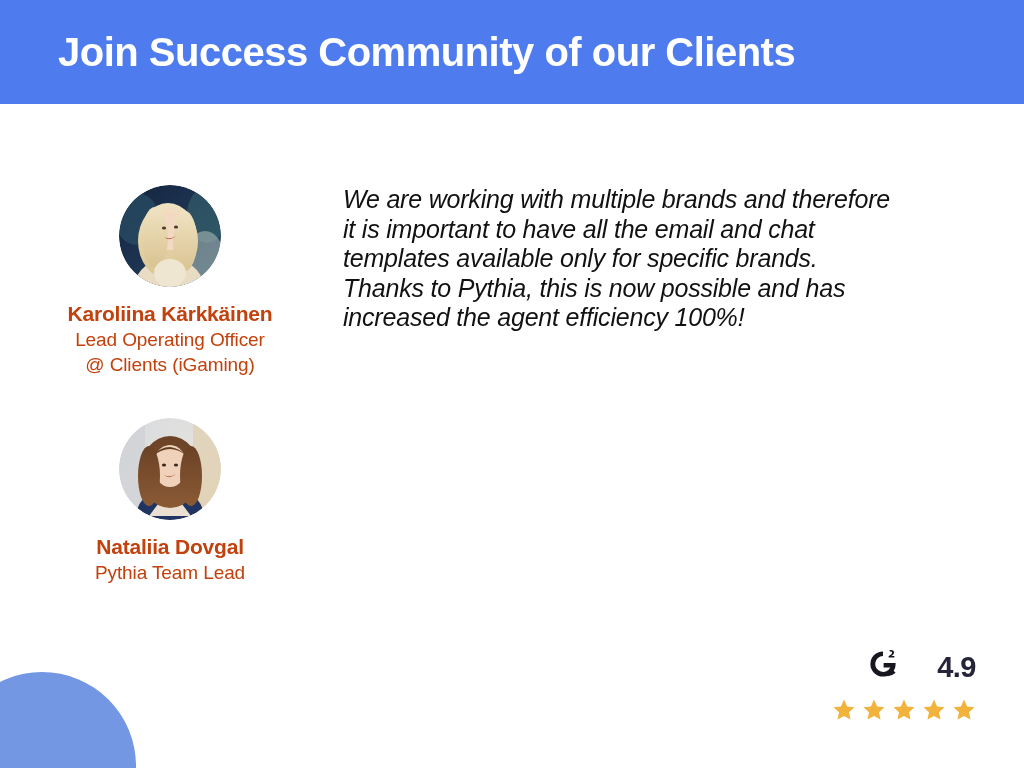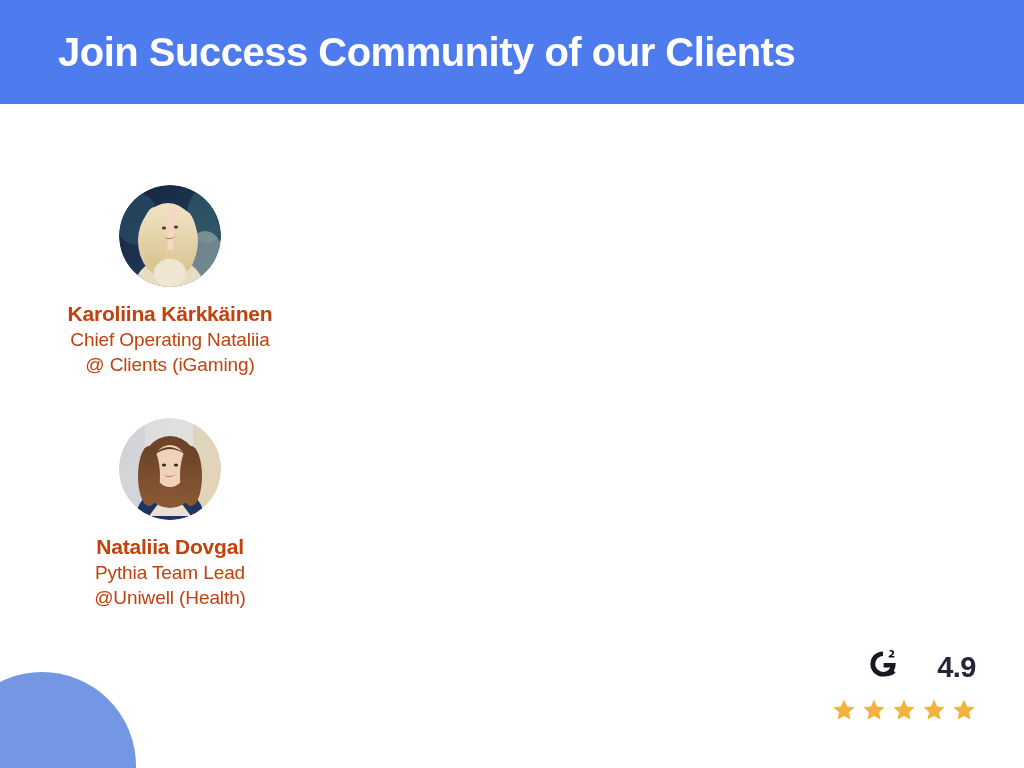--- a/index.html
+++ b/index.html
@@ -189,24 +189,25 @@
             <path d="M34 34 Q51 20 68 34 Q60 26 51 25 Q41 25 34 34 Z" fill="#efe0bc"></path>
             <ellipse cx="45" cy="43" rx="2.1" ry="1.5" fill="#4a3a2c"></ellipse>
             <ellipse cx="57" cy="42" rx="2.1" ry="1.5" fill="#4a3a2c"></ellipse>
             <path d="M45 52 Q51 57 57 51 Q51 55 45 52 Z" fill="#b9603f"></path>
             <ellipse cx="51" cy="88" rx="16" ry="14" fill="#efe6d2"></ellipse>
           </g>
         </svg>
       </div>
       <div class="person-meta">
         <div class="person-name">Karoliina Kärkkäinen</div>
-        <div class="person-role">Chief Operating Nataliia</div>
+        <div class="person-role">Lead Operating Officer</div>
         <div class="person-company">@ Clients (iGaming)</div>
       </div>
     </div>
+    <div class="quote">We are working with multiple brands and therefore it is important to have all the email and chat templates available only for specific brands. Thanks to Pythia, this is now possible and has increased the agent efficiency 100%!</div>
   </div>
 
   <div class="testimonial testimonial-2">
     <div class="person">
       <div class="avatar">
         <svg width="102" height="102" viewBox="0 0 102 102" aria-hidden="true">
           <defs>
             <clipPath id="clip2">
                 <circle cx="51" cy="51" r="51"></circle>
               </clipPath>
@@ -233,21 +234,20 @@
             <path d="M34 38 Q51 24 68 38 Q60 30 51 29 Q41 29 34 38 Z" fill="#5e3a21"></path>
             <ellipse cx="45" cy="47" rx="2.1" ry="1.5" fill="#3a2a1e"></ellipse>
             <ellipse cx="57" cy="47" rx="2.1" ry="1.5" fill="#3a2a1e"></ellipse>
             <path d="M45 57 Q51 62 57 56 Q51 60 45 57 Z" fill="#b5654a"></path>
           </g>
         </svg>
       </div>
       <div class="person-meta">
         <div class="person-name">Nataliia Dovgal</div>
         <div class="person-role">Pythia Team Lead</div>
-        <div class="person-company">@Uniwell (Health)</div>
       </div>
     </div>
   </div>
 
 </div>
 
 <div class="rating">
   <div class="rating-top">
     <span class="g2-logo">
       <svg width="34" height="34" viewBox="0 0 34 34" aria-hidden="true">

